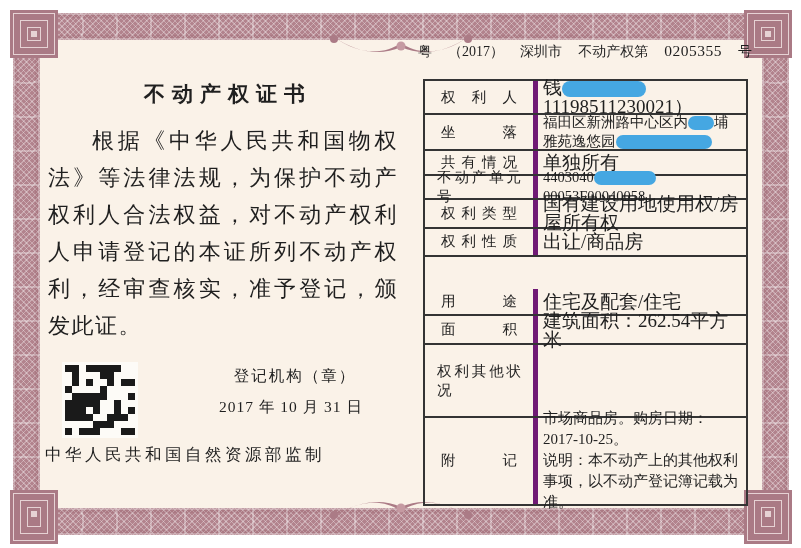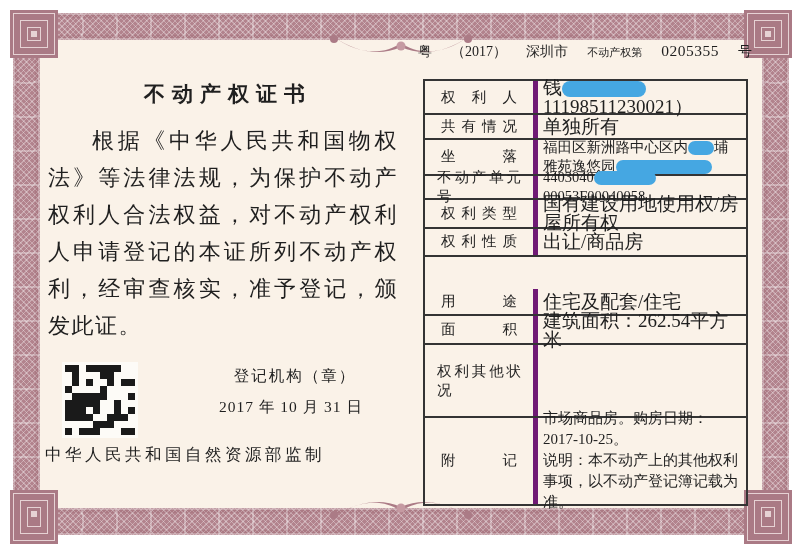--- a/index.html
+++ b/index.html
@@ -51,21 +51,21 @@
   .issuer{position:absolute;left:210px;top:366px;width:170px;text-align:center;
       font-size:15.5px;letter-spacing:2px;}
   .issue-date{position:absolute;left:186px;top:397px;width:210px;text-align:center;
       font-size:15.5px;letter-spacing:1px;}
   .footer-line{position:absolute;left:45px;top:444px;width:372px;text-align:left;
       font-size:16.5px;letter-spacing:3.5px;}
 
   
   .hdr{position:absolute;left:418px;top:42px;width:334px;display:flex;
       align-items:baseline;justify-content:space-between;font-size:14px;}
-  .hdr .big{font-size:11px;}
+  .hdr .big{font-size:14px;}
   .hdr .num{font-size:15.5px;letter-spacing:.5px;}
 
   
   .cert-table{position:absolute;left:423px;top:79px;width:325px;height:427px;
       border:2px solid #343434;box-sizing:border-box;display:flex;flex-direction:column;}
   .t-row{display:flex;border-bottom:2px solid #343434;box-sizing:border-box;}
   .t-row:last-child{border-bottom:none;}
   .t-label{width:113px;border-right:5px solid #701a75;box-sizing:border-box;
       display:flex;align-items:center;justify-content:center;}
   .t-label .lbl{display:inline-block;width:76px;font-size:14.5px;
@@ -230,34 +230,34 @@
 
   <div class="cert-table" id="cert-table">
       <div class="t-row" style="height: 34px;">
         <div class="t-label">
           <span class="lbl">权利人</span>
         </div>
         <div class="t-value">
           <div class="inner"><span>钱</span><span class="redact" style="width: 84px;"></span><span>11198511230021）</span></div>
         </div>
       </div>
-      <div class="t-row" style="height: 26px;">
-        <div class="t-label">
-          <span class="lbl">共有情况</span>
-        </div>
-        <div class="t-value">
-          <div class="inner"><span>单独所有</span></div>
-        </div>
-      </div>
       <div class="t-row" style="height: 36px;">
         <div class="t-label">
           <span class="lbl">坐落</span>
         </div>
         <div class="t-value md">
           <div class="inner"><span>福田区新洲路中心区内</span><span class="redact" style="width: 26px;"></span><span>埔雅苑逸悠园</span><span class="redact" style="width: 96px;"></span></div>
+        </div>
+      </div>
+      <div class="t-row" style="height: 26px;">
+        <div class="t-label">
+          <span class="lbl">共有情况</span>
+        </div>
+        <div class="t-value">
+          <div class="inner"><span>单独所有</span></div>
         </div>
       </div>
       <div class="t-row" style="height: 24px;">
         <div class="t-label">
           <span class="lbl" style="width: 84px;">不动产单元号</span>
         </div>
         <div class="t-value md">
           <div class="inner"><span>4403040</span><span class="redact" style="width: 62px;"></span><span>00053F00040058</span></div>
         </div>
       </div>

